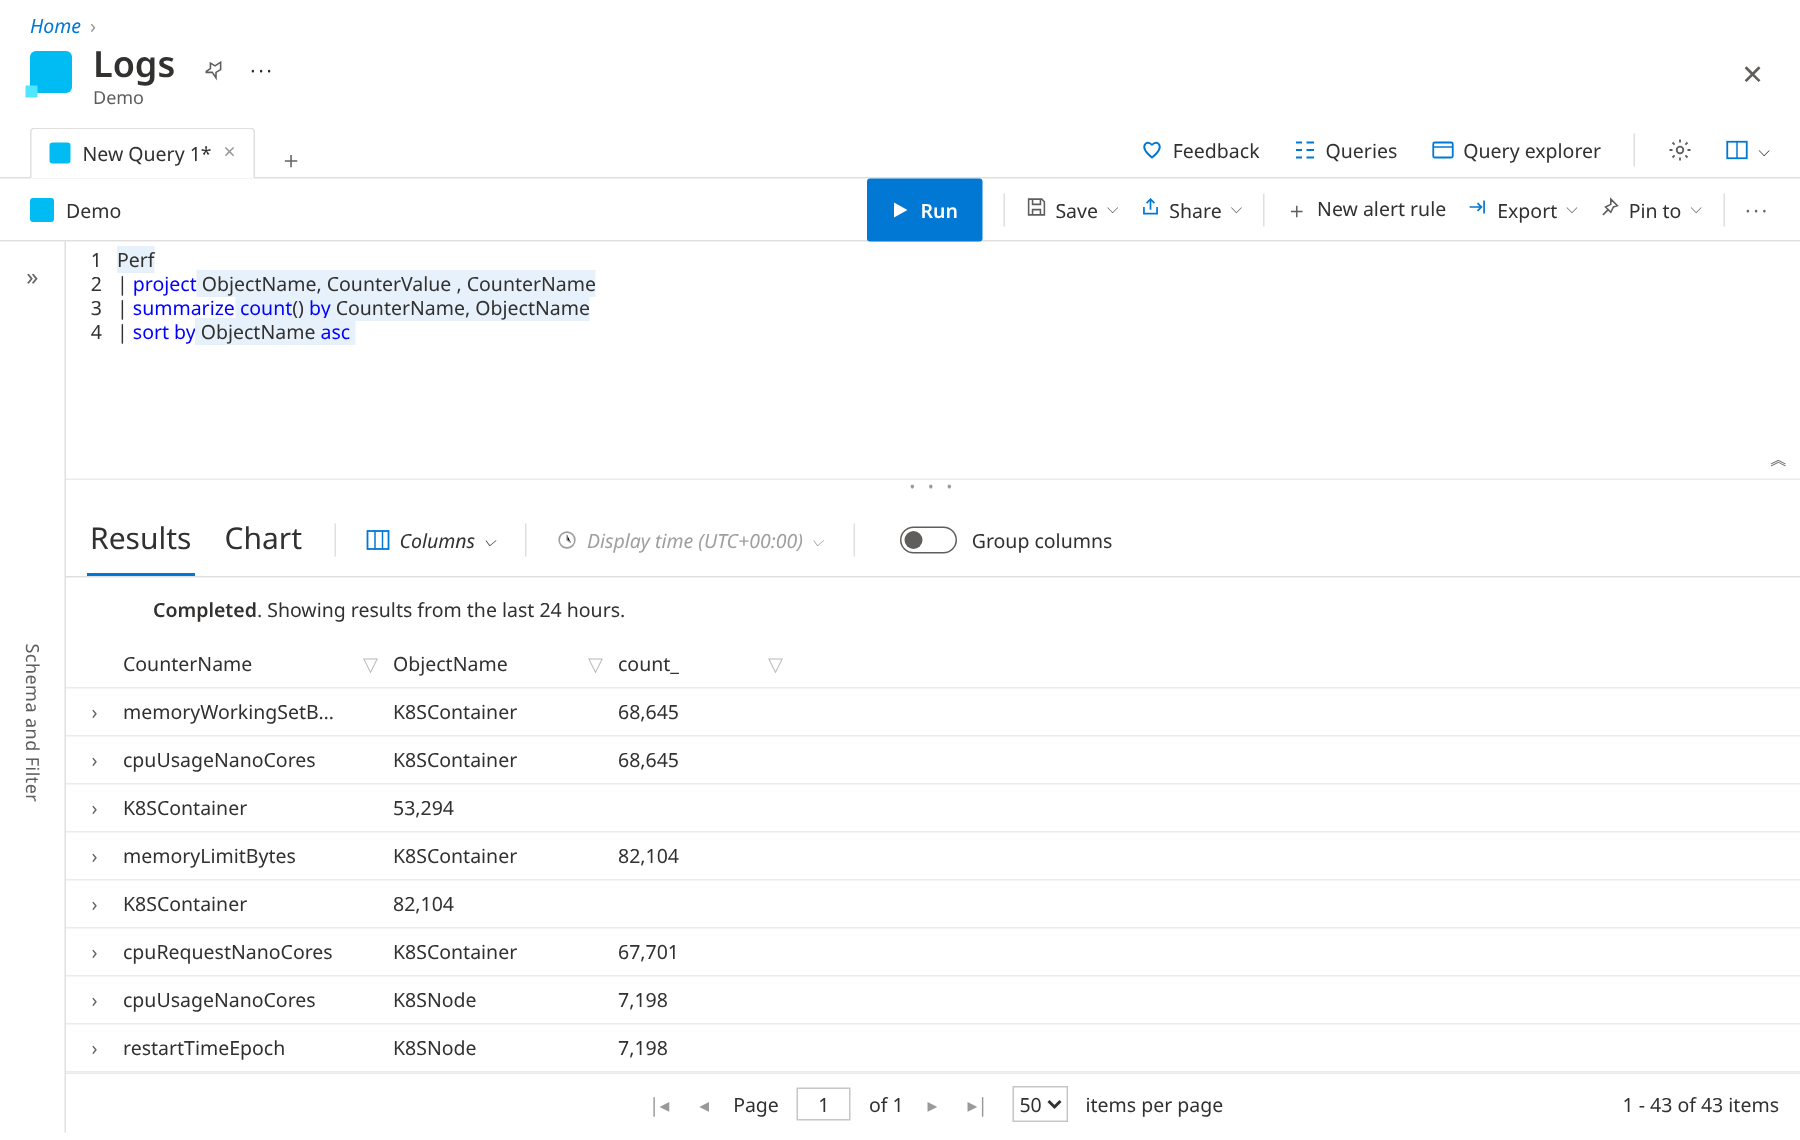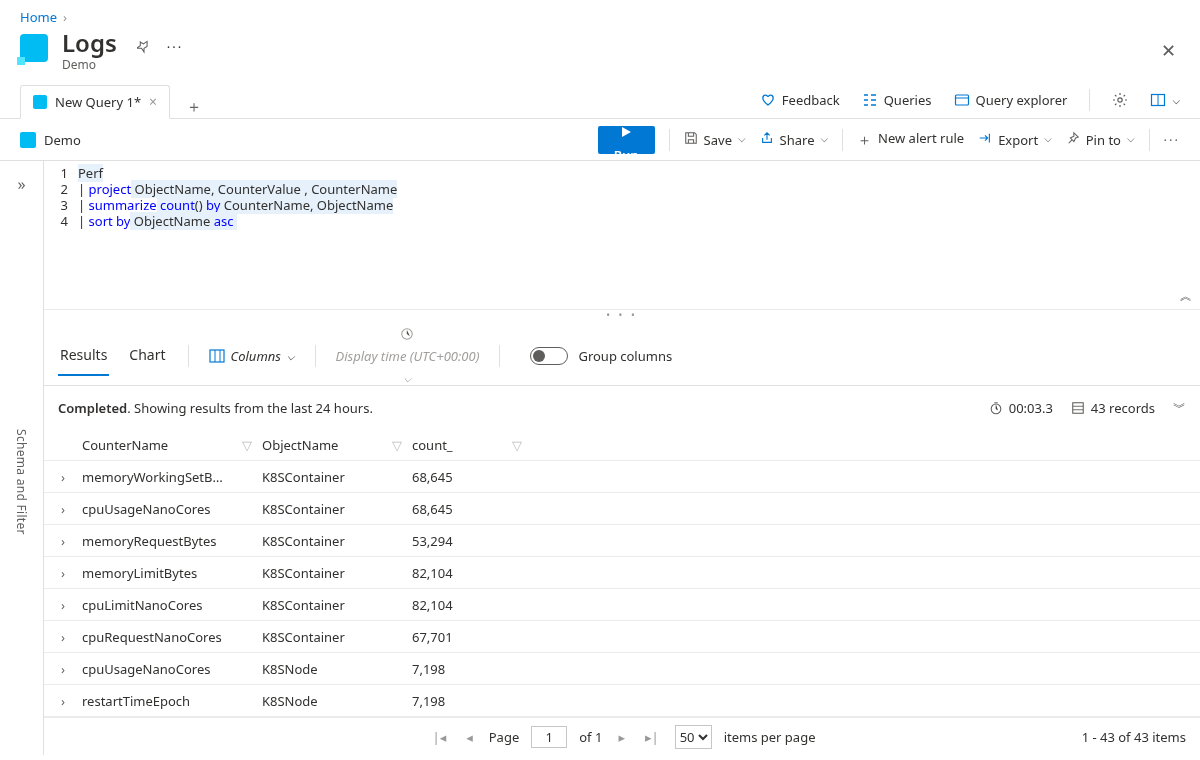--- a/index.html
+++ b/index.html
@@ -10,21 +10,21 @@
     --border2:#edebe9;
     --hover:#f3f2f1;
   }
   *{box-sizing:border-box;font-family:"Segoe UI",system-ui,sans-serif;font-size:13px;color:var(--text);}
   body{margin:0;width:1200px;height:760px;overflow:hidden;background:#fff;}
   svg{flex:none;}
   .icon{display:inline-flex;align-items:center;justify-content:center;}
 
   
   .breadcrumb{display:flex;align-items:center;gap:6px;padding:8px 20px 4px;font-size:13px;}
-  .breadcrumb a{color:var(--blue);text-decoration:none;}
+  .breadcrumb a{color:var(--blue);text-decoration:none;font-style:italic;}
   .breadcrumb .sep{color:#999;}
 
   
   .page-head{display:flex;align-items:flex-start;padding:0 20px 8px;gap:14px;}
   .app-icon{width:28px;height:28px;border-radius:4px;background:#00bcf2;display:flex;align-items:center;justify-content:center;margin-top:4px;position:relative;}
   .app-icon::after{content:"";position:absolute;width:8px;height:8px;background:#50e6ff;left:-3px;bottom:-3px;}
   .page-title h1{margin:0;font-size:24px;font-weight:600;line-height:1.1;}
   .page-title .sub{font-size:12px;color:var(--subtle);}
   .head-actions{display:flex;align-items:center;gap:16px;margin-left:6px;margin-top:8px;color:#605e5c;}
   .head-close{margin-left:auto;margin-top:4px;font-size:18px;color:#605e5c;cursor:pointer;padding:4px;}
@@ -37,21 +37,21 @@
   .addtab{margin-left:10px;color:#666;font-size:16px;line-height:1;padding:4px 6px;}
   .tabrow-right{margin-left:auto;display:flex;align-items:center;gap:22px;height:100%;color:var(--text);}
   .tr-item{display:flex;align-items:center;gap:6px;cursor:pointer;}
   .tr-item span{color:#323130;}
 
   
   .toolbar{display:flex;align-items:center;height:42px;padding:0 20px;border-bottom:1px solid var(--border);gap:14px;}
   .scope{display:flex;align-items:center;gap:8px;}
   .scope .sqicon{width:16px;height:16px;background:#00bcf2;border-radius:2px;}
   .divider{width:1px;height:22px;background:var(--border);}   
-  .runbtn{display:flex;align-items:center;gap:8px;background:var(--blue);color:#fff;border:none;border-radius:2px;height:28px;padding:0 16px;cursor:pointer;flex-direction:column;}
+  .runbtn{display:flex;align-items:center;gap:8px;background:var(--blue);color:#fff;border:none;border-radius:2px;height:42px;padding:0 16px;cursor:pointer;}
   .runbtn span{color:#fff;font-weight:600;}
   .pill{display:flex;align-items:center;height:28px;border:1px solid #8a8886;border-radius:14px;padding:0 14px;gap:6px;cursor:pointer;}
   .pill .lbl{color:#605e5c;}
   .tbtn{display:flex;align-items:flex-start;gap:6px;cursor:pointer;color:#323130;}
   .tbtn .chev{color:#666;}
   .dots{letter-spacing:2px;color:#666;cursor:pointer;}
 
   
   .workspace{display:flex;height:calc(760px - 32px - 54px - 38px - 42px);}
   .railbtn{width:44px;border-right:1px solid var(--border);display:flex;flex-direction:column;align-items:center;padding-top:12px;gap:14px;}
@@ -65,32 +65,32 @@
   .code{padding-top:4px;line-height:16px;white-space:pre;}
   .code .kw{color:#0000ff;}
   .code .fn{color:#0000ff;}
   .code .hl{background:#e6f1fb;}
   .editor-collapse{position:absolute;right:8px;bottom:4px;color:#666;font-size:12px;cursor:pointer;}
   .gripper{height:10px;display:flex;align-items:center;justify-content:center;color:#999;font-size:10px;letter-spacing:3px;border-top:1px solid var(--border2);}
 
   
   .reshead{display:flex;align-items:center;gap:20px;padding:8px 14px 0;border-bottom:1px solid var(--border);}
   .rtabs{display:flex;gap:18px;}
-  .rtab{padding:8px 2px 10px;cursor:pointer;font-size:14px;color:#323130;}
+  .rtab{padding:8px 2px 10px;cursor:pointer;font-size:20px;color:#323130;}
   .rtab.active{border-bottom:2px solid var(--blue);color:#323130;font-weight:400;}
   .colbtn,.dispbtn{display:flex;align-items:center;gap:6px;cursor:pointer;color:#323130;font-style:italic;}
-  .dispbtn{color:#a19f9d;flex-direction:column;}
+  .dispbtn{color:#a19f9d;}
   .dispbtn *{color:#a19f9d;}
   .toggle{display:flex;align-items:center;gap:10px;margin-left:10px;}
   .switch{width:38px;height:18px;border:1px solid #605e5c;border-radius:10px;position:relative;}
   .switch::after{content:"";position:absolute;width:12px;height:12px;border-radius:50%;background:#605e5c;top:2px;left:2px;}
 
   
   .statusline{display:flex;align-items:center;padding:12px 14px;gap:12px;}
-  .statusline .grow{flex:1;}
+  .statusline .grow{flex:1;margin-left:44px;}
   .statusline .meta{display:flex;align-items:center;gap:18px;color:#323130;}
   .statusline strong{font-weight:600;}
   .dblchev{color:#666;cursor:pointer;}
 
   
   .tbl{display:flex;flex-direction:column;}
   .thead,.trow{display:grid;grid-template-columns:38px 180px 150px 120px 1fr;align-items:center;min-height:32px;border-bottom:1px solid var(--border2);padding-right:14px;}
   .thead{color:#605e5c;}
   .th{display:flex;align-items:center;justify-content:space-between;padding-right:10px;}
   .th .f{color:#bbb;}
@@ -276,37 +276,20 @@
       <div class="toggle">
         <div class="switch"></div>
         <span>Group columns</span>
       </div>
     </div>
 
     <div class="statusline">
       <div class="grow">
         <strong>Completed</strong><span>. Showing results from the last 24 hours.</span>
       </div>
-      <div class="meta">
-        <span style="display:flex;align-items:center;gap:6px;">
-          <svg width="14" height="14" viewBox="0 0 16 16">
-              <circle cx="8" cy="9" r="5.5" fill="none" stroke="#605e5c" stroke-width="1.2"></circle>
-              <path stroke="#605e5c" d="M8 5v4l2 1M6 2h4"></path>
-            </svg>
-          <span>00:03.3</span>
-        </span>
-        <span style="display:flex;align-items:center;gap:6px;">
-          <svg width="14" height="14" viewBox="0 0 16 16">
-              <rect x="2" y="2" width="12" height="12" fill="none" stroke="#605e5c" stroke-width="1.2"></rect>
-              <path stroke="#605e5c" d="M2 6h12M2 10h12"></path>
-            </svg>
-          <span>43 records</span>
-        </span>
-        <span class="dblchev">︾</span>
-      </div>
     </div>
 
     <div class="tbl">
       <div class="thead">
         <div></div>
         <div class="th">
             <span>CounterName</span>
             <span class="f">▽</span>
           </div>
         <div class="th">
@@ -329,35 +312,33 @@
           </div>
           <div class="trow">
             <div class="expander">›</div>
             <div class="cell">cpuUsageNanoCores</div>
             <div class="cell">K8SContainer</div>
             <div class="cell">68,645</div>
             <div></div>
           </div>
           <div class="trow">
             <div class="expander">›</div>
-            <div class="cell">memoryRequestBytes</div>
             <div class="cell">K8SContainer</div>
             <div class="cell">53,294</div>
             <div></div>
           </div>
           <div class="trow">
             <div class="expander">›</div>
             <div class="cell">memoryLimitBytes</div>
             <div class="cell">K8SContainer</div>
             <div class="cell">82,104</div>
             <div></div>
           </div>
           <div class="trow">
             <div class="expander">›</div>
-            <div class="cell">cpuLimitNanoCores</div>
             <div class="cell">K8SContainer</div>
             <div class="cell">82,104</div>
             <div></div>
           </div>
           <div class="trow">
             <div class="expander">›</div>
             <div class="cell">cpuRequestNanoCores</div>
             <div class="cell">K8SContainer</div>
             <div class="cell">67,701</div>
             <div></div>

